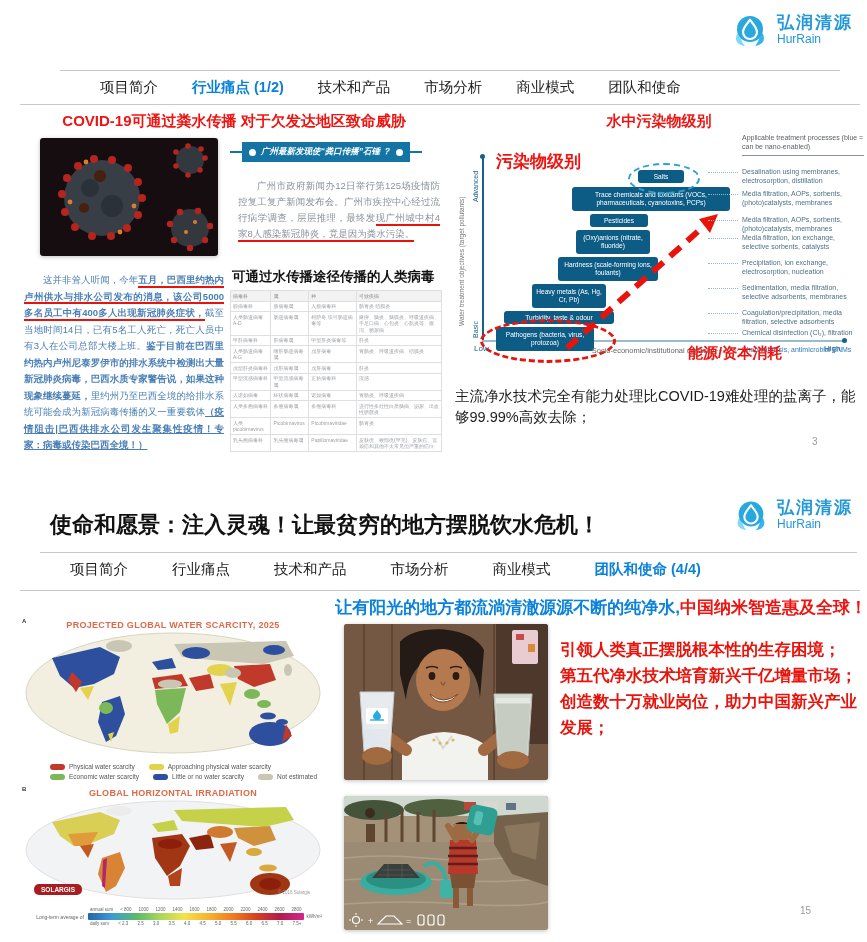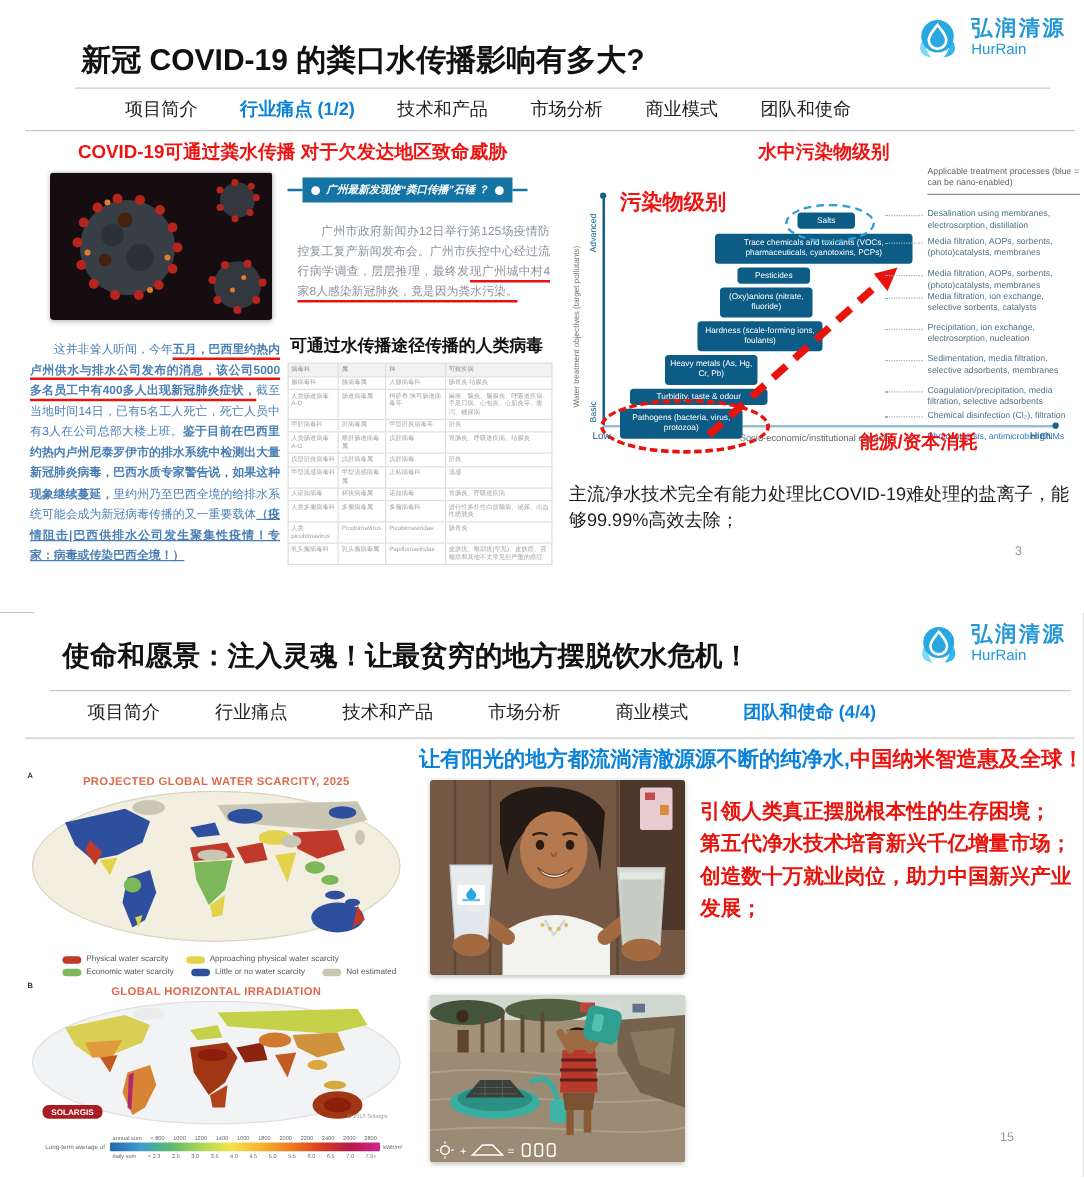--- a/index.html
+++ b/index.html
@@ -92,21 +92,20 @@
 </style>
 </head>
 <body>
 
 <div class="page">
   <div class="blackbar"></div>
   <div class="blackbar-foot"></div>
 
   <section class="slide slide1">
 
-    <div class="abs slide-title" style="left:65px;top:32px;font-size:24px;">新冠 COVID-19 的粪口水传播影响有多大?</div>
 
     <div class="logo" style="right:14px;top:8px;">
       <svg width="42" height="42" viewBox="0 0 42 42">
         <path d="M8 26 Q4 36 16 38 Q10 31 12 24 Z" fill="#7fd9f7"></path>
         <path d="M34 26 Q38 36 26 38 Q32 31 30 24 Z" fill="#36b5ec"></path>
         <circle cx="21" cy="21" r="13" fill="#29a8e0"></circle>
         <path d="M21 12 C25 17 28 20 28 24 a7 7 0 0 1 -14 0 C14 20 17 17 21 12 Z" fill="none" stroke="#ffffff" stroke-width="2.2"></path>
       </svg>
       <div class="logo-text">
         <div class="logo-cn">弘润清源</div>

